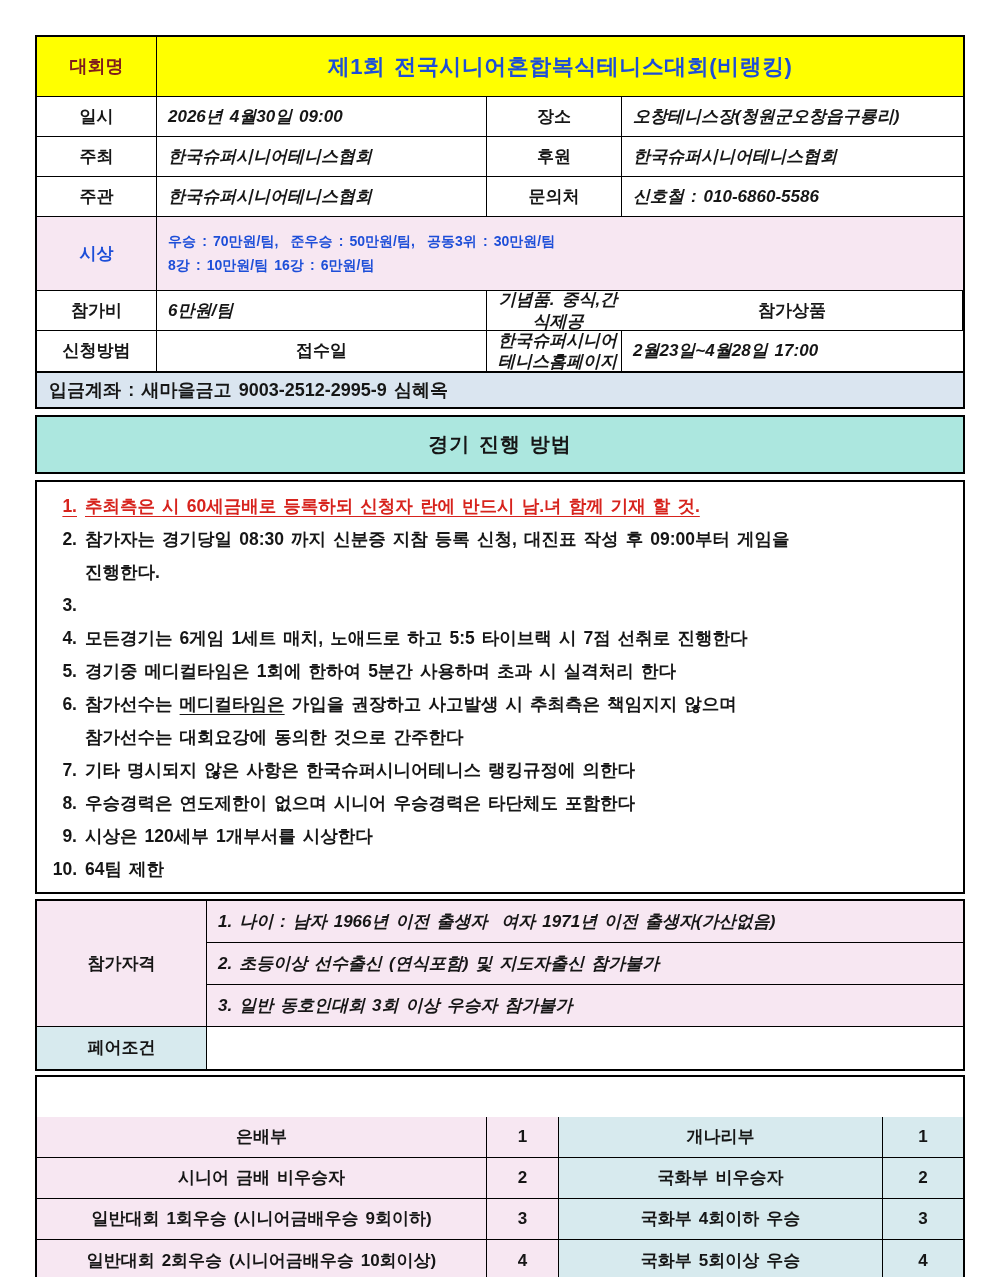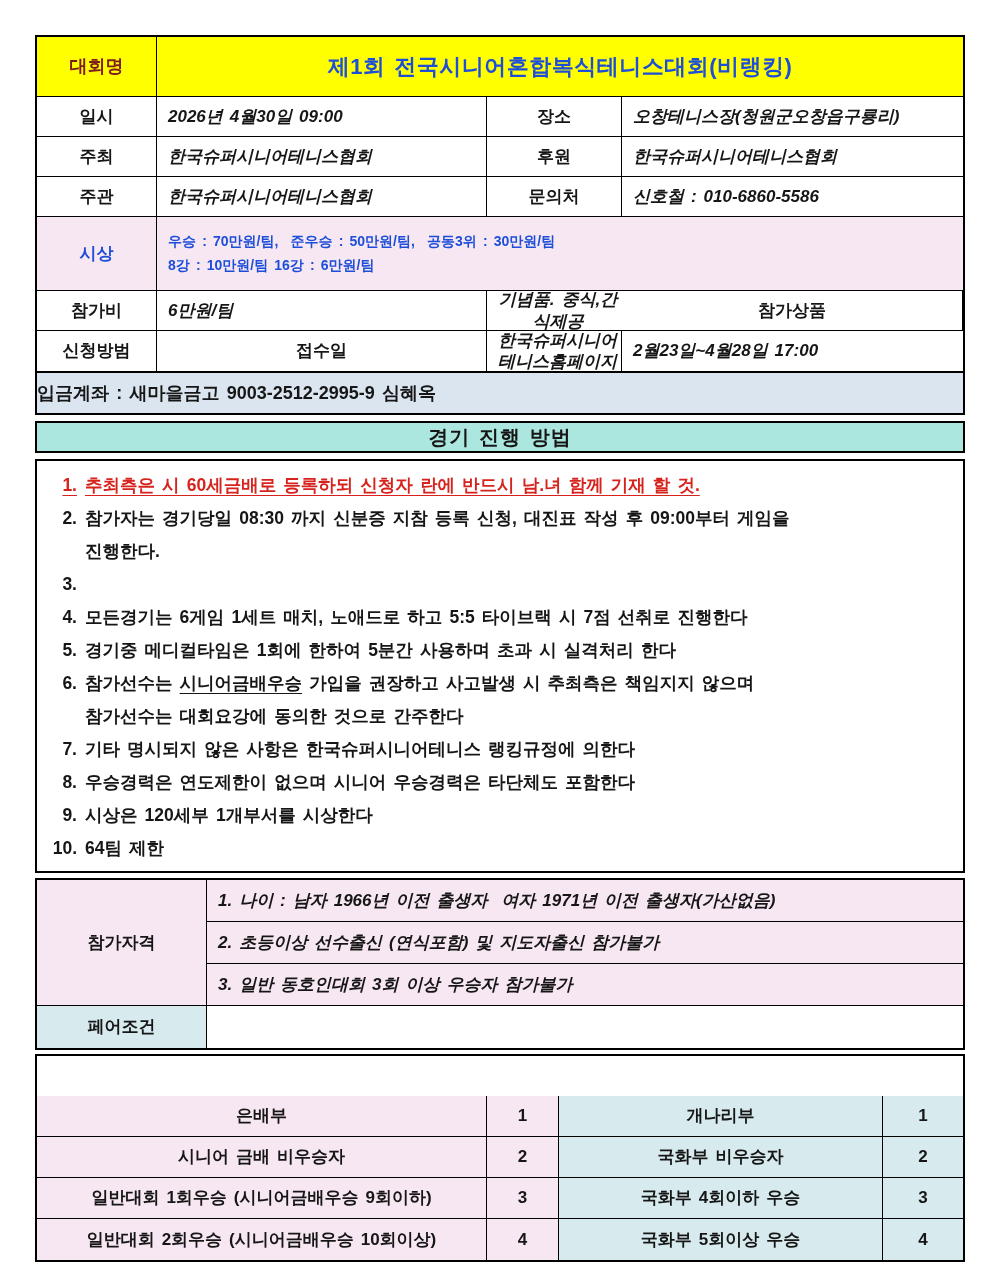--- a/index.html
+++ b/index.html
@@ -38,23 +38,23 @@
   .t-red  { color: #7f1d1d; text-align: center; }
   .t-blue { color: #1d4ed8; }
 
   .title-label { font-size: 18px; }
   .main-title  { font-size: 22px; letter-spacing: 0.5px; }
 
   .award-val { flex-direction: column; align-items: flex-start; justify-content: center;
                padding-left: 11px; gap: 6px; }
   .award-line { white-space: pre-wrap; font-size: 14px; }
 
-  .account-row { height: 44px; display: flex; align-items: center; padding-left: 0;
+  .account-row { height: 38px; display: flex; align-items: center; padding-left: 12px;
                  font-size: 18px; white-space: pre-wrap; }
-  .method-bar  { height: 32px; display: flex; align-items: center; justify-content: center;
+  .method-bar  { height: 59px; display: flex; align-items: center; justify-content: center;
                  font-size: 20px; letter-spacing: 1px; }
 
   
   .rules { padding: 8px 8px 6px 8px; }
   .rline { display: flex; line-height: 33px; font-size: 17.5px; }
   .rnum  { width: 32px; text-align: right; flex-shrink: 0; margin-right: 8px; }
   .rtext { white-space: pre-wrap; }
   .rline.red { color: #D7231D; text-decoration: underline; text-underline-offset: 4px; }
   .u-part { text-decoration: underline; text-underline-offset: 4px; }
 
@@ -135,21 +135,21 @@
       <div class="rline">
         <span class="rnum">4.</span>
         <span class="rtext">모든경기는 6게임 1세트 매치, 노애드로 하고 5:5 타이브랙 시 7점 선취로 진행한다</span>
       </div>
       <div class="rline">
         <span class="rnum">5.</span>
         <span class="rtext">경기중 메디컬타임은 1회에 한하여 5분간 사용하며 초과 시 실격처리 한다</span>
       </div>
       <div class="rline">
         <span class="rnum">6.</span>
-        <span class="rtext"><span>참가선수는 </span><span class="u-part">시니어금배우승</span><span> 가입을 권장하고 사고발생 시 추최측은 책임지지 않으며</span></span>
+        <span class="rtext"><span>참가선수는 </span><span class="u-part">메디컬타임은</span><span> 가입을 권장하고 사고발생 시 추최측은 책임지지 않으며</span></span>
       </div>
       <div class="rline">
         <span class="rnum"></span>
         <span class="rtext">참가선수는 대회요강에 동의한 것으로 간주한다</span>
       </div>
       <div class="rline">
         <span class="rnum">7.</span>
         <span class="rtext">기타 명시되지 않은 사항은 한국슈퍼시니어테니스 랭킹규정에 의한다</span>
       </div>
       <div class="rline">

